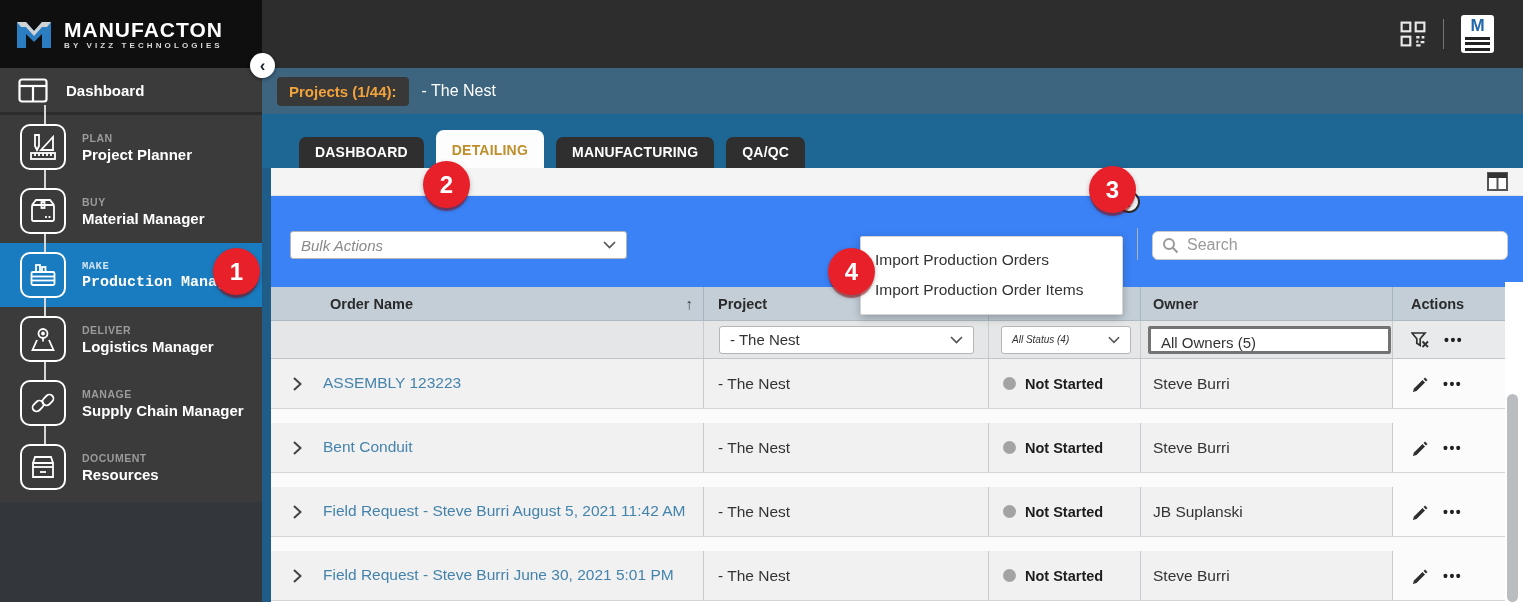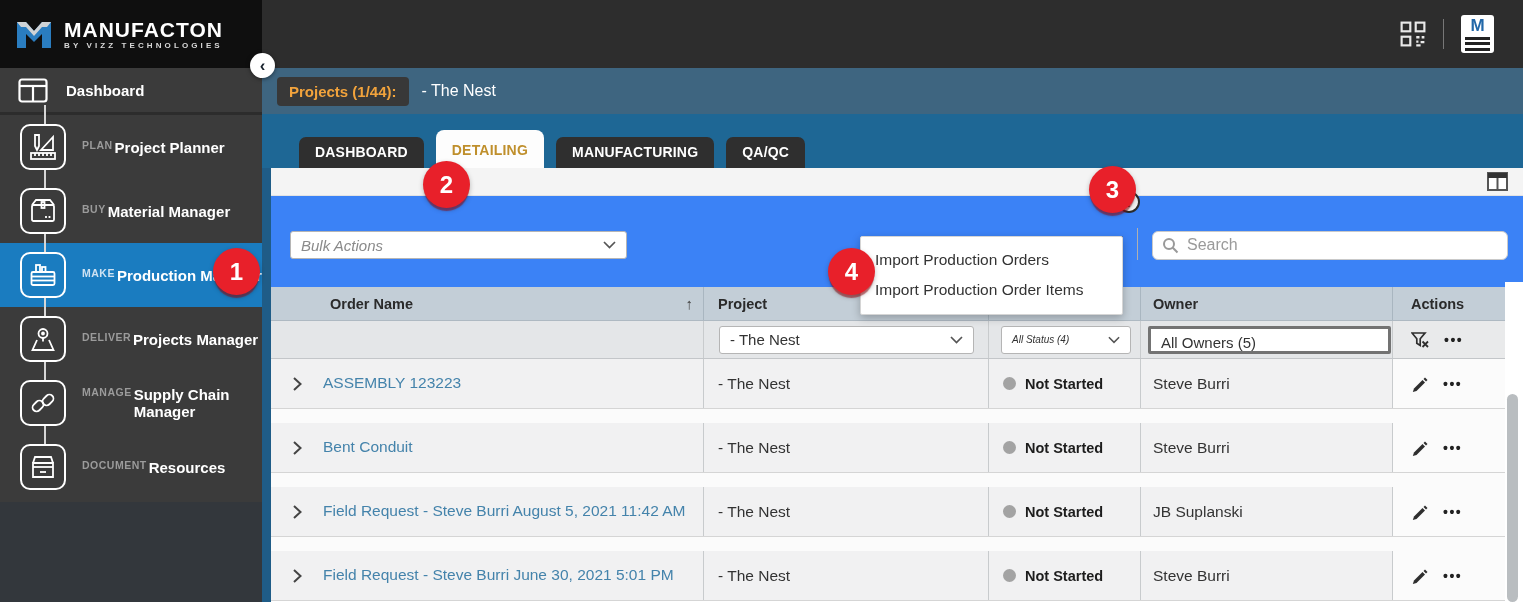--- a/index.html
+++ b/index.html
@@ -6,24 +6,24 @@
   body { font-family:"Liberation Sans", sans-serif; background:#fff; }
   .app { position:relative; width:1523px; height:602px; overflow:hidden; background:#fff; }
 
   
   .sidebar { position:absolute; left:0; top:0; width:262px; height:602px; background:#3b3b3b; z-index:5; }
   .logo-band { height:68px; background:#0f0f0f; display:flex; align-items:center; padding-left:14px; gap:10px; }
   .logo-text .brand-name { font-size:21px; font-weight:bold; color:#fff; letter-spacing:1px; line-height:22px; }
   .logo-text .brand-tagline { font-size:8px; color:#d8d8d8; letter-spacing:3.1px; font-weight:bold; }
   .nav-item { position:relative; height:64px; display:flex; align-items:center; padding-left:20px; gap:16px; cursor:pointer; }
   .nav-item.dashboard { height:47px; padding-left:18px; gap:18px; border-bottom:3px solid #2c2c2c; }
-  .nav-item.active { background:#1a7cc0; }
+  .nav-item.active { background:#1a7cc0;font-family:Liberation Mono, monospace; }
   .icon-box { width:46px; height:46px; border:2px solid #fff; border-radius:10px; display:flex; align-items:center; justify-content:center; flex:none; position:relative; z-index:2; background:inherit; }
   .connector { position:absolute; left:44px; top:-10px; width:2px; height:20px; background:#d6d6d6; z-index:1; }
-  .texts { display:flex; flex-direction:row; gap:2px; }
+  .texts { display:flex; flex-direction:column; gap:2px; }
   .caption { font-size:10.5px; font-weight:bold; color:#9b9b9b; letter-spacing:.5px; }
   .nav-item.active .caption { color:#cfe2f2; }
   .label { font-size:15px; font-weight:bold; color:#fff; }
   .sidebar-bottom { position:absolute; left:0; bottom:0; width:262px; height:100px; background:#33373c; }
 
   .collapse-btn { position:absolute; left:250px; top:53px; width:25px; height:25px; border-radius:50%; background:#fff; display:flex; align-items:center; justify-content:center; font-size:17px; font-weight:bold; color:#16202b; z-index:50; box-shadow:0 1px 4px rgba(0,0,0,.5); cursor:pointer; line-height:1; }
 
   
   .content { position:absolute; left:262px; top:0; width:1261px; height:602px; }
   .top-dark { height:68px; background:#2d2d2d; display:flex; align-items:center; justify-content:flex-end; gap:17px; padding-right:29px; }
@@ -189,21 +189,21 @@
       <span class="icon-box">
         <svg width="28" height="28" viewBox="0 0 28 28" fill="none" stroke="#fff" stroke-width="1.8">
           <circle cx="14" cy="8.5" r="4.5"></circle>
           <path d="M14,13 V16.5"></path>
           <circle cx="14" cy="8.5" r="1" fill="#fff"></circle>
           <path d="M8,15 L3.5,25 H24.5 L20,15"></path>
         </svg>
       </span>
       <span class="texts">
         <span class="caption">DELIVER</span>
-        <span class="label">Projects Manager</span>
+        <span class="label">Logistics Manager</span>
       </span>
     </div>
 
     <div class="nav-item">
       <span class="connector"></span>
       <span class="icon-box">
         <svg width="28" height="28" viewBox="0 0 28 28" fill="none" stroke="#fff" stroke-width="1.8">
           <rect x="3" y="13" width="12" height="8" rx="4" transform="rotate(-45 9 17)"></rect>
           <rect x="13" y="7" width="12" height="8" rx="4" transform="rotate(-45 19 11)"></rect>
         </svg>

